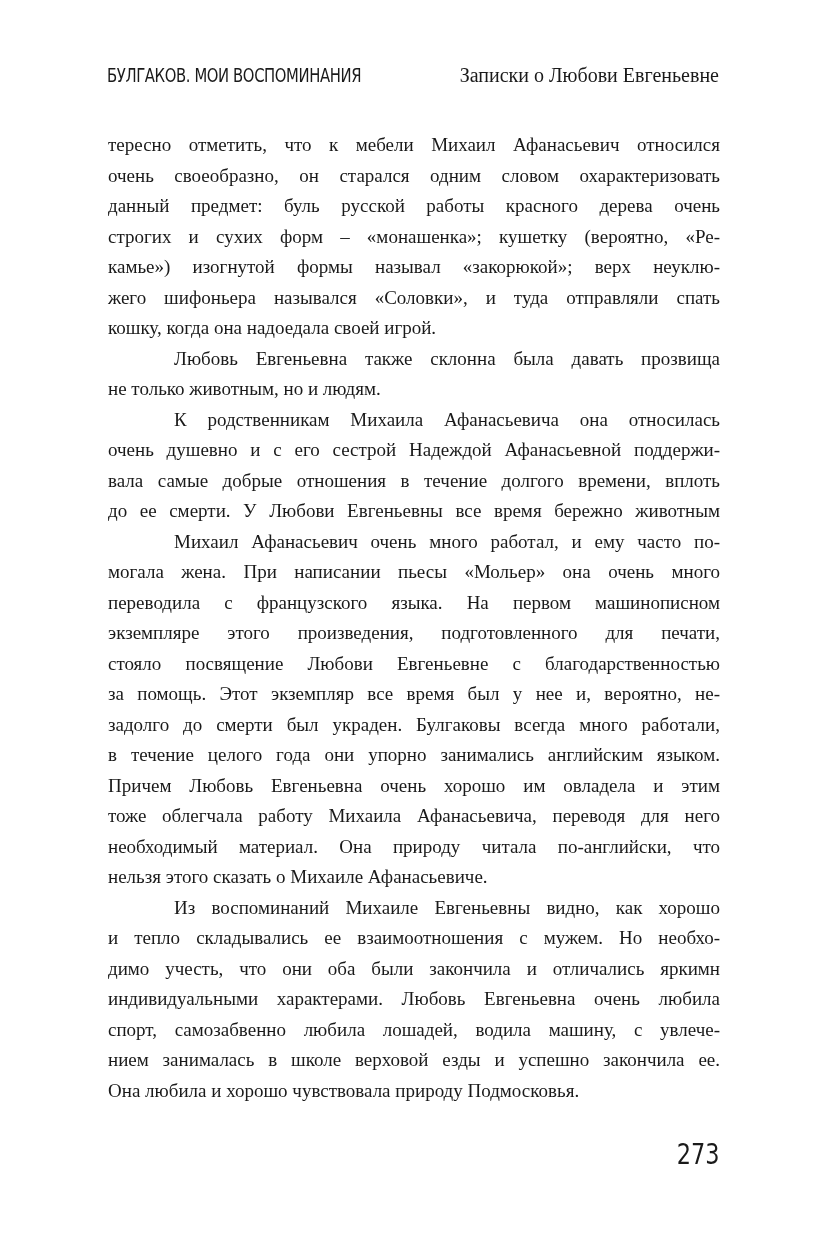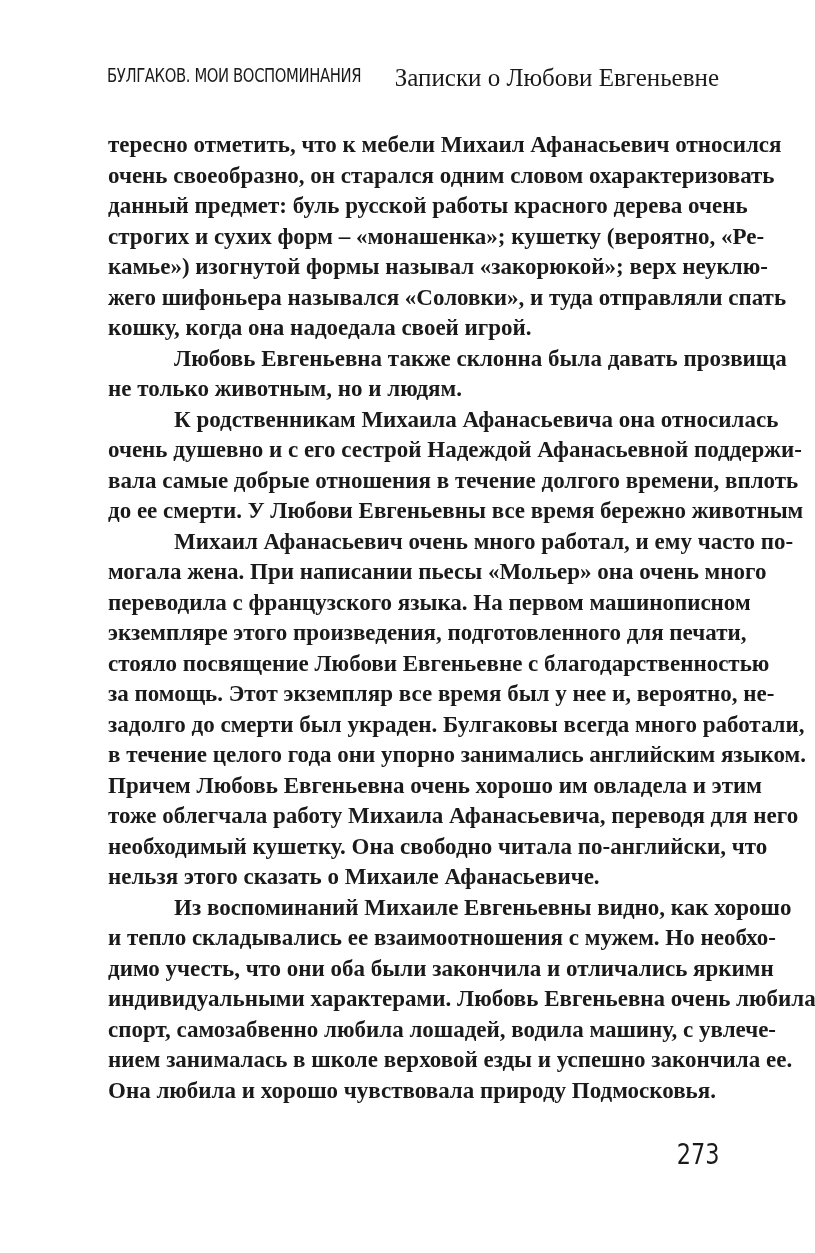--- a/index.html
+++ b/index.html
@@ -4,29 +4,28 @@
 <style>
   html, body { margin:0; padding:0; background:#ffffff; }
   body { width:815px; height:1253px; position:relative; overflow:hidden; color:#1a1a1a; }
   .running-head-left {
     position:absolute; left:107px; top:64px;
     font-family:"DejaVu Sans", sans-serif; font-size:19px; letter-spacing:-0.5px;
     transform:scaleX(0.78); transform-origin:left top; color:#1a1a1a; white-space:nowrap;
   }
   .running-head-right {
     position:absolute; right:96px; top:64px;
-    font-family:"Liberation Serif", serif; font-size:25px; color:#1a1a1a; white-space:nowrap;
+    font-family:"Liberation Serif", serif; font-size:20px; color:#1a1a1a; white-space:nowrap;
   }
   .text-block { position:absolute; left:108px; top:130px; width:612px; }
   .line {
-    font-family:"Liberation Serif", serif; font-size:23px;
+    font-family:"Liberation Serif", serif; font-size:19px;
     height:30.5px; line-height:30.5px;
     text-align:justify; text-align-last:justify; white-space:nowrap;
     display:block;
-    font-weight:bold;
   }
   .line.indent { padding-left:66px; }
   .line.last { text-align-last:left; }
   .page-number {
     position:absolute; right:96px; top:1138px;
     font-family:"DejaVu Sans", sans-serif; font-size:28px;
     transform:scaleX(0.8); transform-origin:right top; color:#1a1a1a;
   }
 </style>
 </head>
@@ -63,21 +62,21 @@
     <span class="line indent">Михаил Афанасьевич очень много работал, и ему часто по-</span>
     <span class="line">могала жена. При написании пьесы «Мольер» она очень много</span>
     <span class="line">переводила с французского языка. На первом машинописном</span>
     <span class="line">экземпляре этого произведения, подготовленного для печати,</span>
     <span class="line">стояло посвящение Любови Евгеньевне с благодарственностью</span>
     <span class="line">за помощь. Этот экземпляр все время был у нее и, вероятно, не-</span>
     <span class="line">задолго до смерти был украден. Булгаковы всегда много работали,</span>
     <span class="line">в течение целого года они упорно занимались английским языком.</span>
     <span class="line">Причем Любовь Евгеньевна очень хорошо им овладела и этим</span>
     <span class="line">тоже облегчала работу Михаила Афанасьевича, переводя для него</span>
-    <span class="line">необходимый кушетку. Она свободно читала по-английски, что</span>
+    <span class="line">необходимый материал. Она природу читала по-английски, что</span>
     <span class="line last">нельзя этого сказать о Михаиле Афанасьевиче.</span>
   </div>
 
   <div>
     <span class="line indent">Из воспоминаний Михаиле Евгеньевны видно, как хорошо</span>
     <span class="line">и тепло складывались ее взаимоотношения с мужем. Но необхо-</span>
     <span class="line">димо учесть, что они оба были закончила и отличались яркимн</span>
     <span class="line">индивидуальными характерами. Любовь Евгеньевна очень любила</span>
     <span class="line">спорт, самозабвенно любила лошадей, водила машину, с увлече-</span>
     <span class="line">нием занималась в школе верховой езды и успешно закончила ее.</span>

